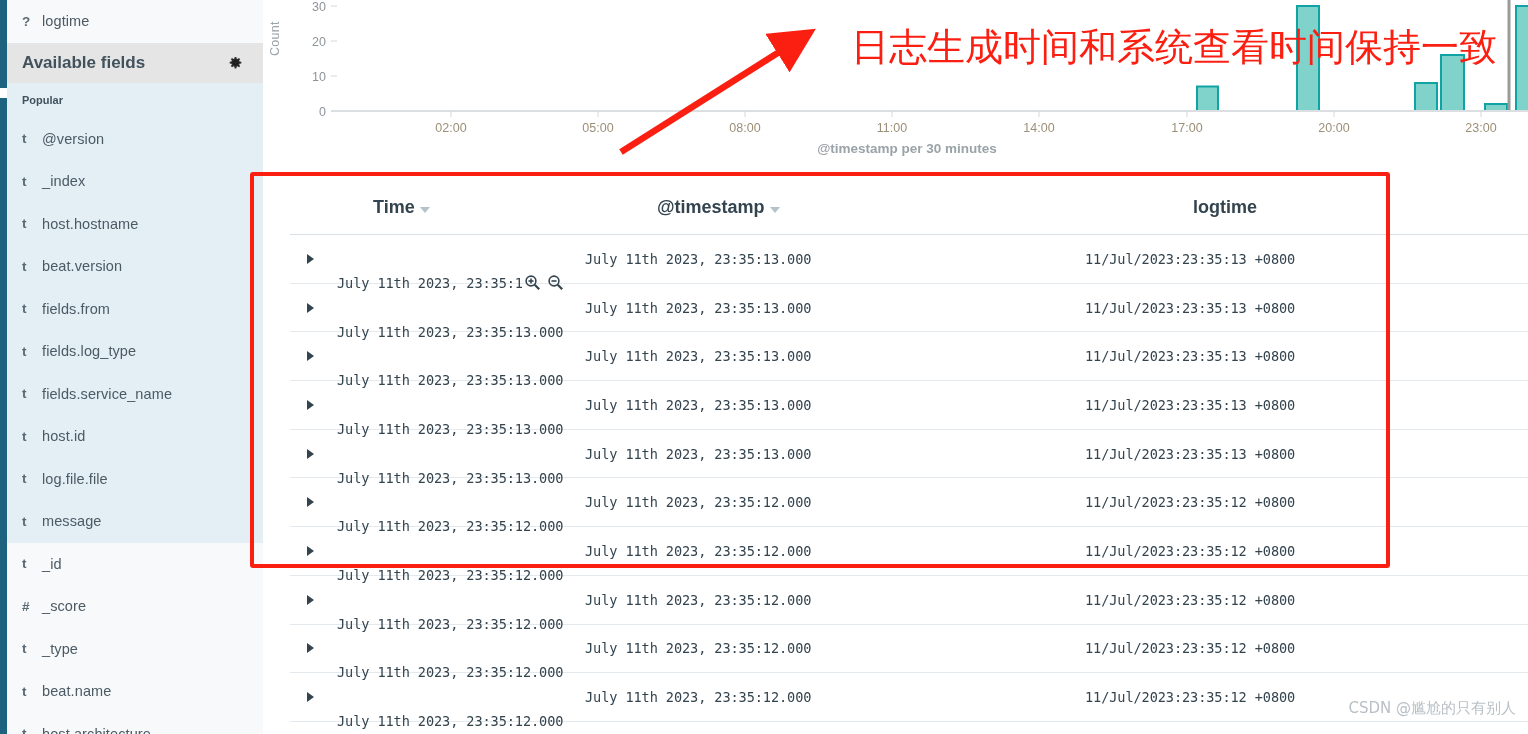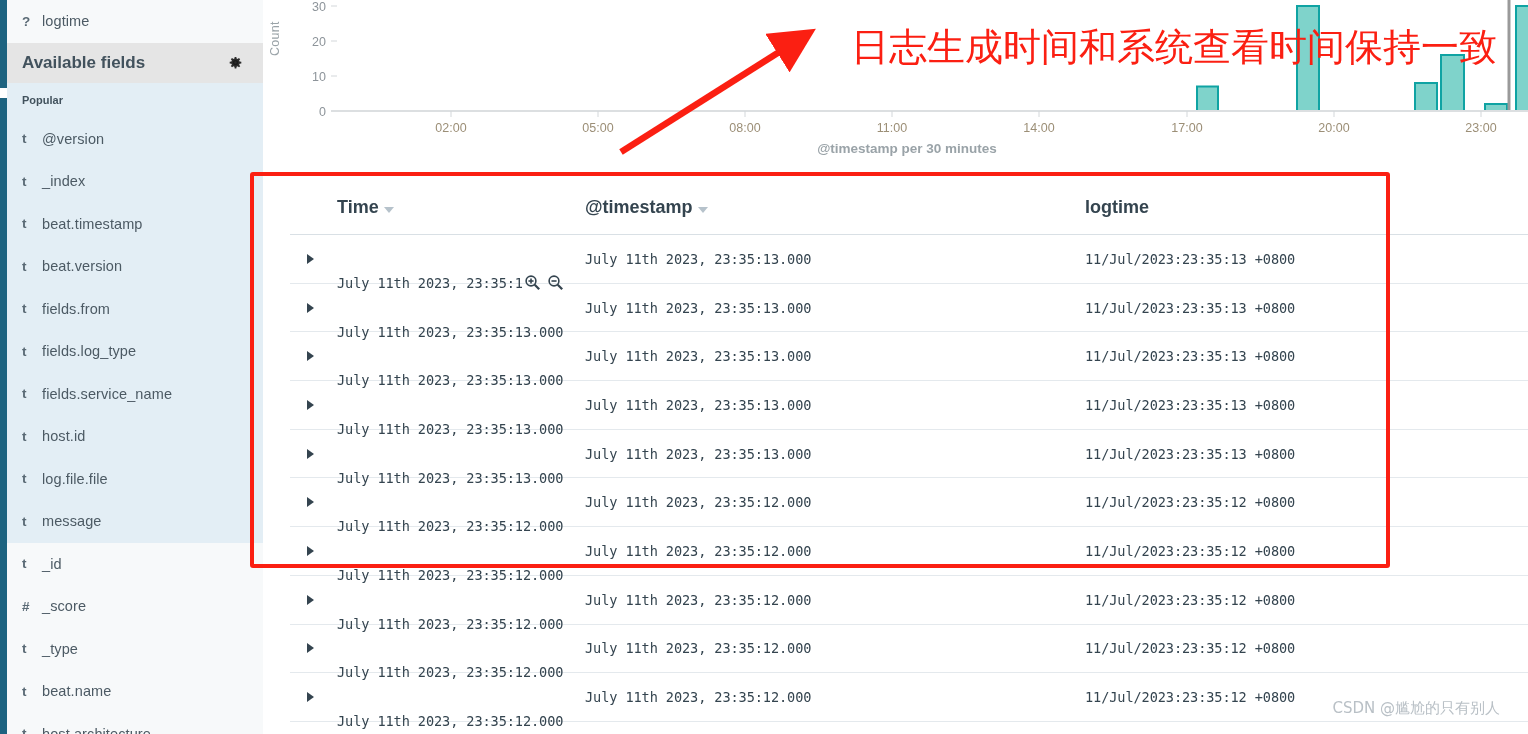--- a/index.html
+++ b/index.html
@@ -145,20 +145,21 @@
     height: 55px;
     border-bottom: 1px solid #d9e0e5;
     padding-left: 0;
   }
   .th {
     font-size: 18px;
     font-weight: bold;
     color: #34444f;
     display: flex; align-items: center;
     gap: 5px;
+    margin-left: 36px;
   }
   .th-caret {
     width: 0; height: 0;
     border-left: 5px solid transparent;
     border-right: 5px solid transparent;
     border-top: 6px solid #b6c2cb;
     margin-top: 5px;
   }
   .col-expand { flex: 0 0 47px; }
   .col-time   { flex: 0 0 248px; }
@@ -184,21 +185,21 @@
     border-bottom: 5px solid transparent;
     border-left: 7px solid #34444f;
     margin-left: 17px;
   }
   .time-cell-inner { display: flex; align-items: center; margin-top: 48px; }
   .mag { margin-left: 1px; }
 
   
   .watermark {
     position: absolute;
-    right: 28px; bottom: 16px;
+    right: 12px; bottom: 16px;
     font-size: 15px;
     color: #b9c0c6;
     white-space: nowrap;
     font-family: "DejaVu Sans", sans-serif;
     z-index: 50;
   }
 </style>
 </head>
 <body>
 
@@ -230,21 +231,21 @@
           <div class="sb-row">
             <span class="sb-type">t</span>
             <span class="sb-name">@version</span>
           </div>
           <div class="sb-row">
             <span class="sb-type">t</span>
             <span class="sb-name">_index</span>
           </div>
           <div class="sb-row">
             <span class="sb-type">t</span>
-            <span class="sb-name">beat.timestamp</span>
+            <span class="sb-name">host.hostname</span>
           </div>
           <div class="sb-row">
             <span class="sb-type">t</span>
             <span class="sb-name">beat.version</span>
           </div>
           <div class="sb-row">
             <span class="sb-type">t</span>
             <span class="sb-name">fields.from</span>
           </div>
           <div class="sb-row">

